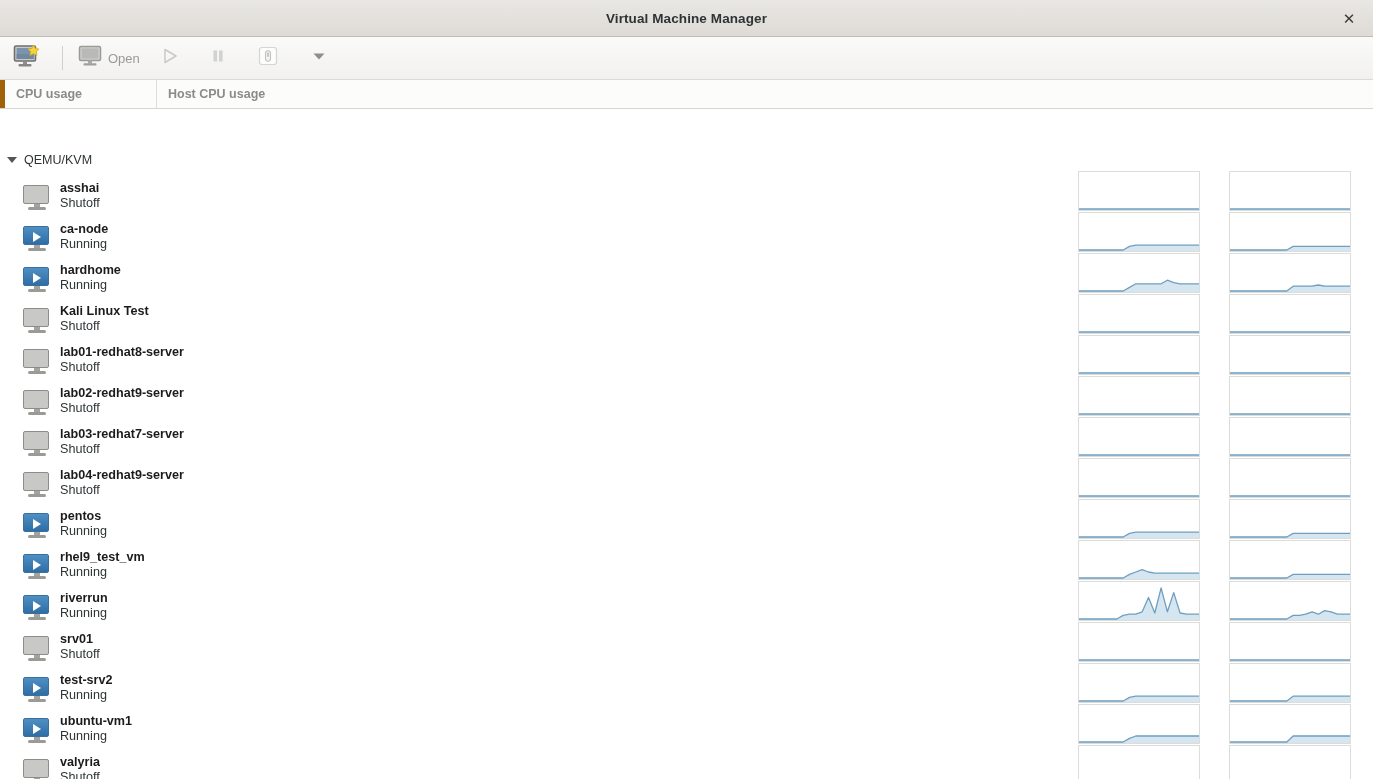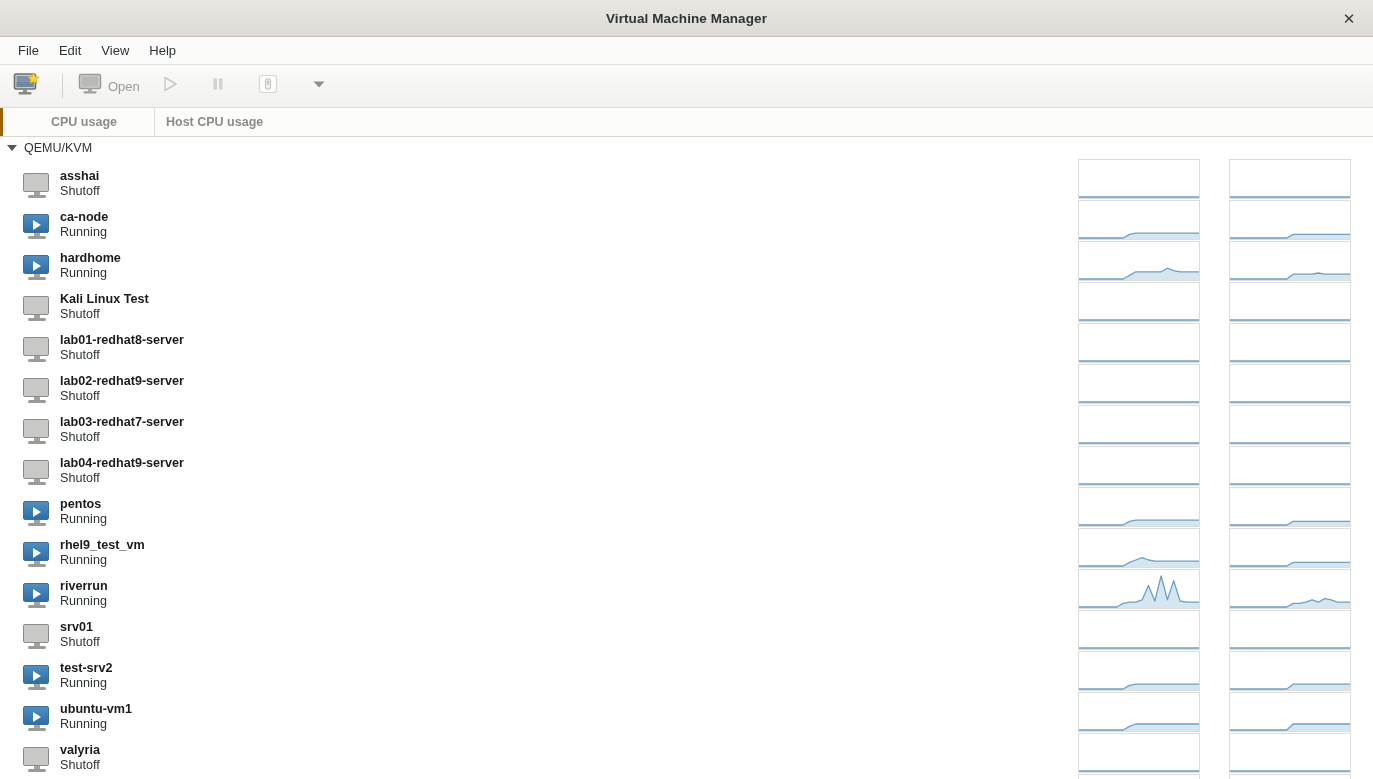--- a/index.html
+++ b/index.html
@@ -55,30 +55,30 @@
   .colheader{
     height:28px;flex:0 0 28px;display:flex;align-items:stretch;
     background:#fcfcfb;border-bottom:1px solid #d8d6d2;
   }
   .col{
     display:flex;align-items:center;position:relative;
     font-size:12.5px;font-weight:bold;color:#8b8b88;padding-left:11px;
     cursor:pointer;user-select:none;
   }
   .col.name{width:1070px;flex:0 0 1070px;}
-  .col.cpu{width:140px;flex:0 0 140px;border-left:3px solid #a16207;justify-content:center;}
+  .col.cpu{width:140px;flex:0 0 140px;border-left:5px solid #a16207;}
   .col.hostcpu{width:163px;flex:0 0 163px;border-left:1px solid #dededa;}
   .sort-arrow{
     position:absolute;right:14px;top:50%;margin-top:-2px;
     width:0;height:0;border-left:6px solid transparent;border-right:6px solid transparent;
     border-top:6px solid #a9a9a6;
   }
 
   
-  .listarea{flex:1 1 auto;position:relative;overflow:hidden;background:#fff;}
+  .listarea{flex:1 1 auto;position:relative;overflow:hidden;background:#fff;margin-top:40px;}
   .group-row{
     height:21px;display:flex;align-items:center;padding-left:4px;font-size:12.5px;color:#2e3436;
     cursor:pointer;
   }
   .tri{
     width:0;height:0;border-left:5px solid transparent;border-right:5px solid transparent;
     border-top:6px solid #555;margin:0 7px 0 3px;
   }
   .vm-rows{position:relative;}
   .vm-row{
@@ -121,26 +121,20 @@
 </head>
 <body>
 
 <div class="window">
 
   <div class="titlebar">
     <div class="titlebar-title">Virtual Machine Manager</div>
     <div class="close-btn">✕</div>
   </div>
 
-  <div class="menubar">
-    <div class="menu-item">File</div>
-    <div class="menu-item">Edit</div>
-    <div class="menu-item">View</div>
-    <div class="menu-item">Help</div>
-  </div>
 
   <div class="toolbar">
 
     <div class="tb-btn">
       <span>
         <svg width="26" height="24" viewBox="0 0 26 24">
           <rect x="1.5" y="2" width="21" height="15" rx="1.5" fill="#c9c9c7" stroke="#6f6f6d" stroke-width="1.6"></rect>
           <rect x="3.6" y="4" width="17" height="11" fill="#7b94ad"></rect>
           <rect x="3.6" y="10" width="17" height="5" fill="#6f88a0"></rect>
           <rect x="10" y="17" width="4" height="3" fill="#8e8e8b"></rect>

